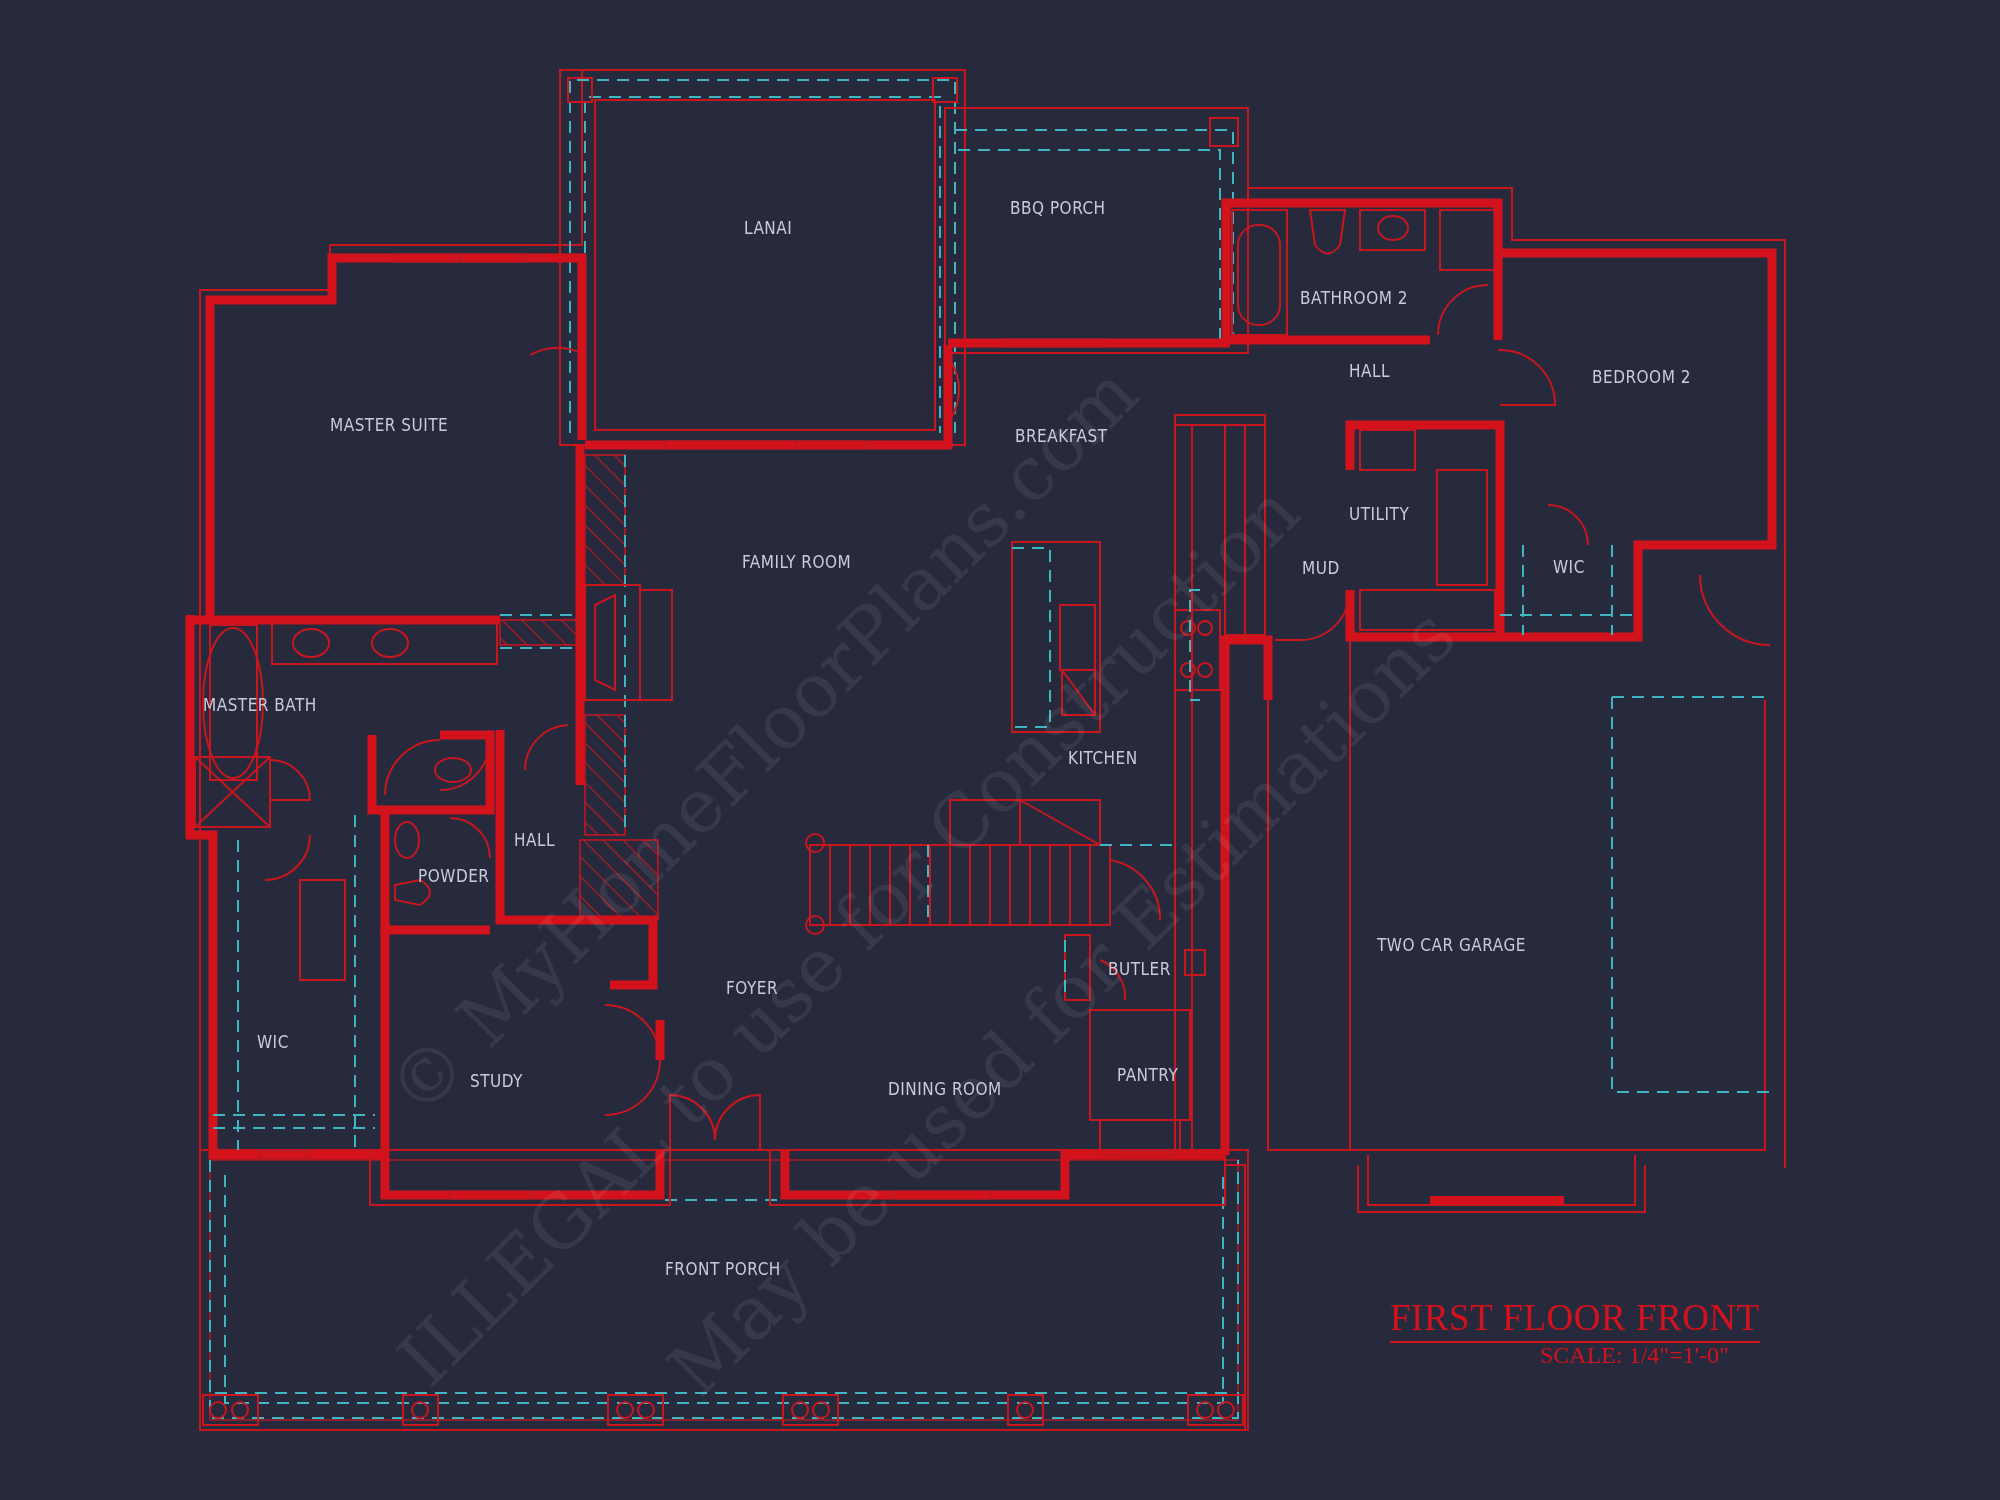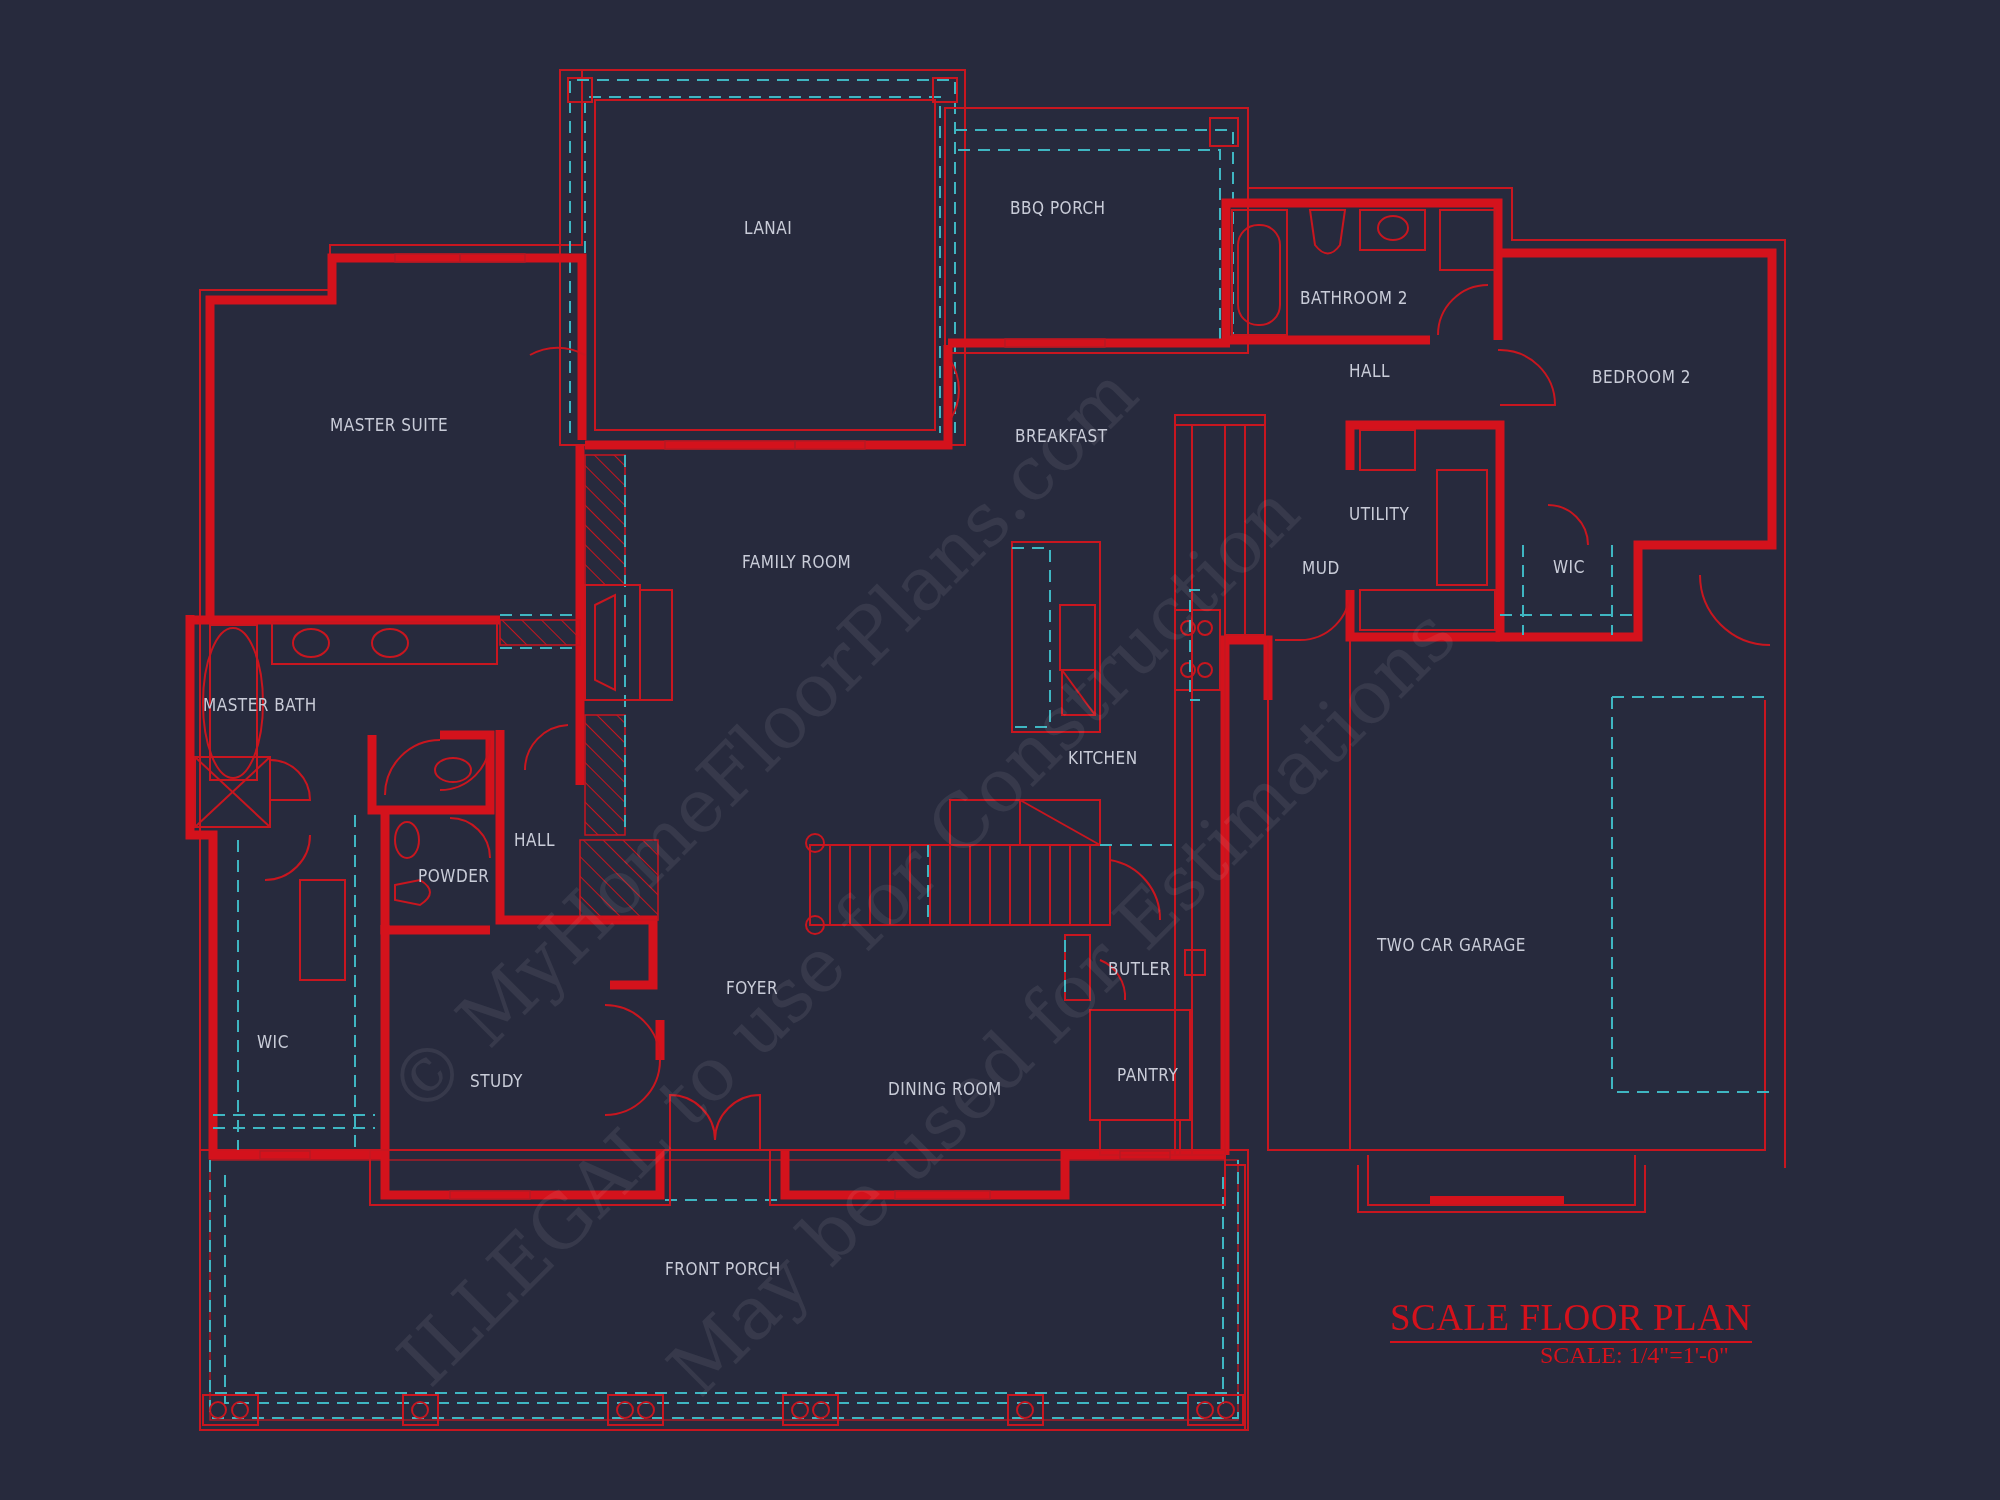--- a/index.html
+++ b/index.html
@@ -298,14 +298,14 @@
     <text class="room-label" x="1108" y="975">BUTLER</text>
     <text class="room-label" x="726" y="994">FOYER</text>
     <text class="room-label" x="257" y="1048">WIC</text>
     <text class="room-label" x="470" y="1087">STUDY</text>
     <text class="room-label" x="888" y="1095">DINING ROOM</text>
     <text class="room-label" x="1117" y="1081">PANTRY</text>
     <text class="room-label" x="665" y="1275">FRONT PORCH</text>
   </g>
 </svg>
 
-<div id="title" class="title-text">SCALE FLOOR PLAN</div>
+<div id="title" class="title-text">FIRST FLOOR FRONT</div>
 <div id="scale" class="title-text">SCALE: 1/4"=1'-0"</div>
 
 </body></html>

